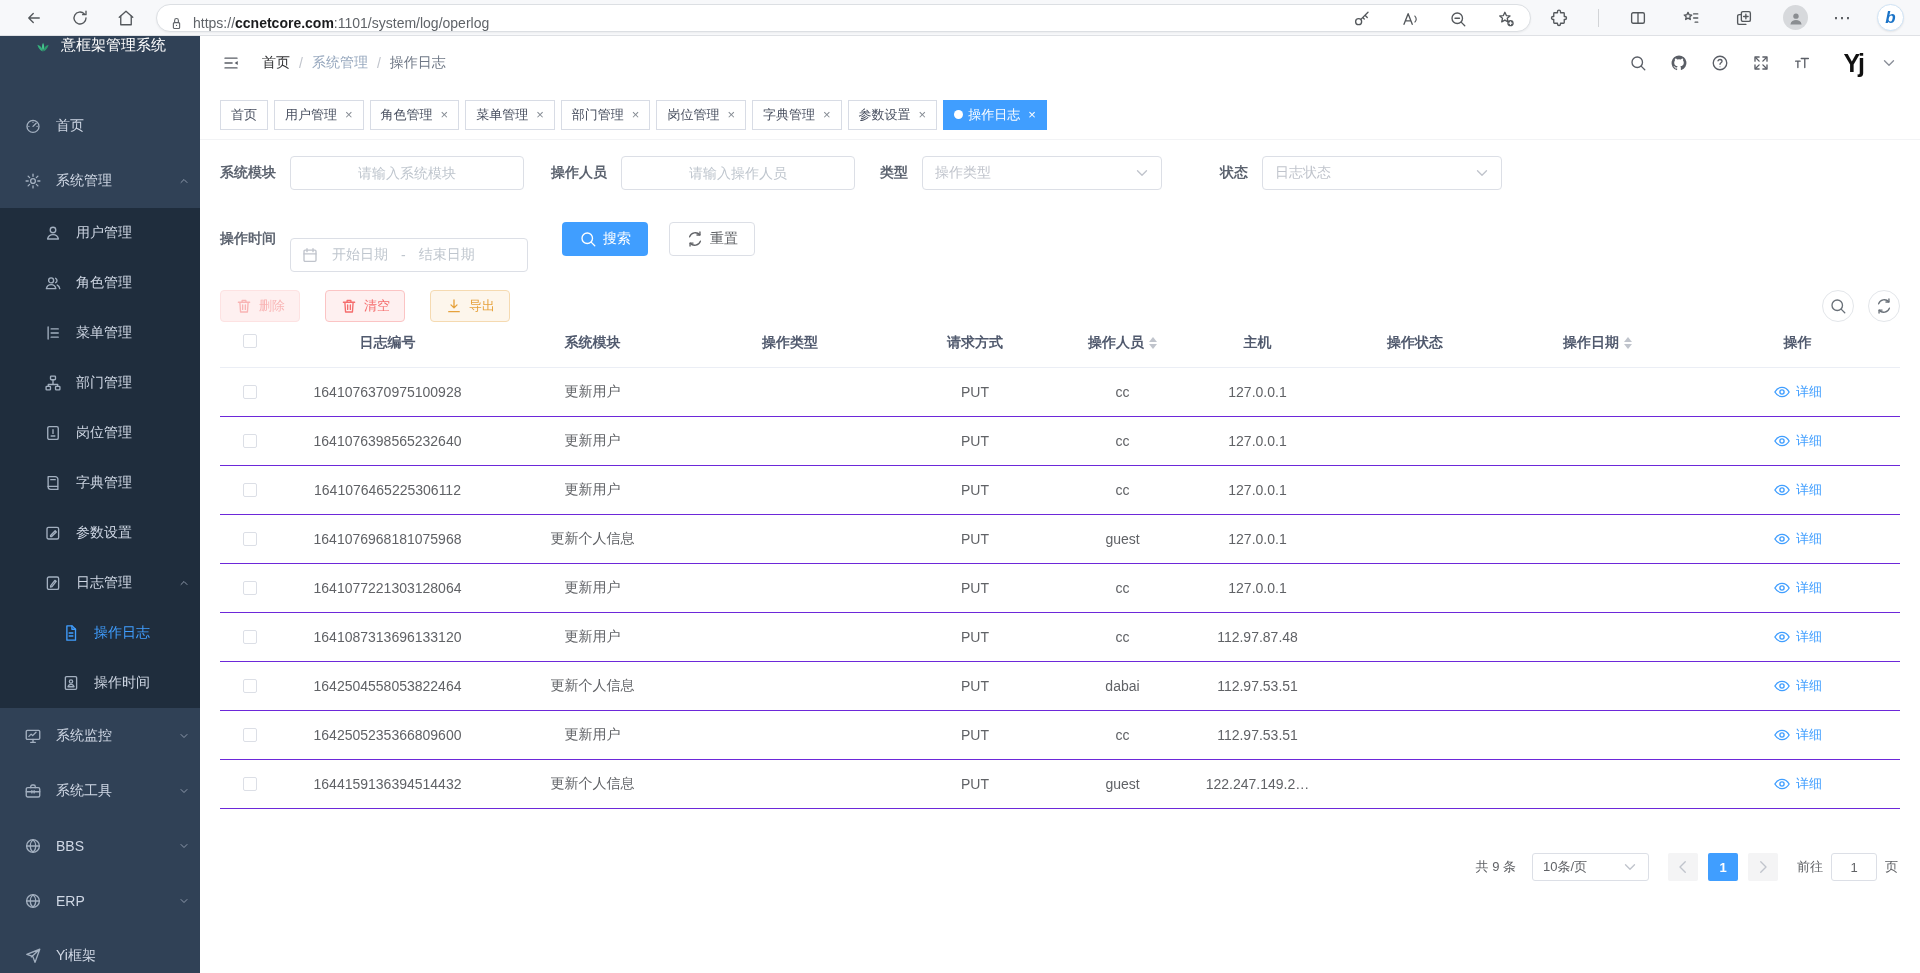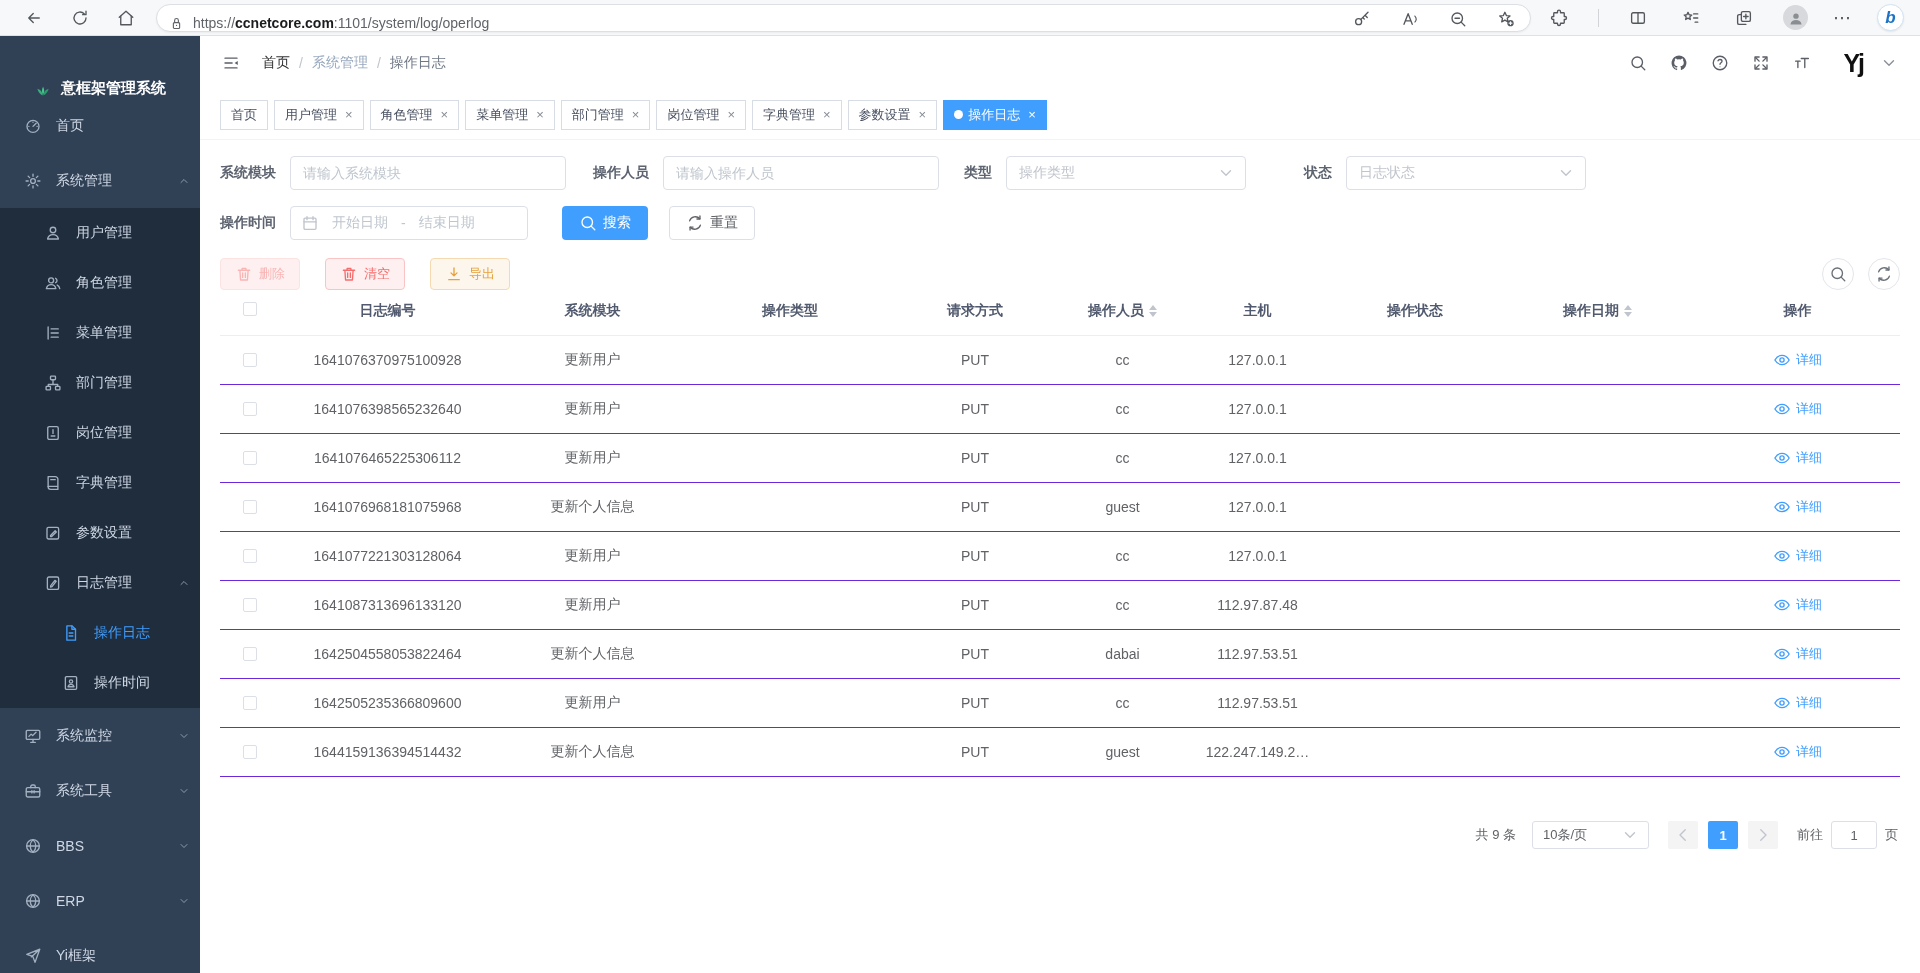--- a/index.html
+++ b/index.html
@@ -23,21 +23,21 @@
   .addr-right svg{width:17px;height:17px;}
   .chrome-right{display:flex;align-items:center;gap:25px;color:#54585c;padding-right:4px;}
   .vsep{width:1px;height:18px;background:#d2d4d7;}
   .avatar{width:25px;height:25px;border-radius:50%;background:#d7d9dc;display:inline-flex;align-items:center;justify-content:center;overflow:hidden;cursor:pointer;}
   .avatar svg{width:21px;height:21px;}
   .dots{font-size:18px;color:#54585c;letter-spacing:1px;cursor:pointer;line-height:1;}
   .bing{width:27px;height:27px;border-radius:50%;background:#fff;border:1px solid #cfe3f5;display:inline-flex;align-items:center;justify-content:center;cursor:pointer;font-weight:700;font-style:italic;font-size:17px;color:#1a73c7;box-shadow:0 1px 2px rgba(0,0,0,.08);}
 
   
   .sidebar{position:absolute;left:0;top:36px;bottom:0;width:200px;background:#304156;overflow:hidden;z-index:2;}
-  .logo{height:62px;display:flex;align-items:flex-end;justify-content:center;gap:9px;color:#fff;font-size:15px;font-weight:700;cursor:pointer;}
+  .logo{height:62px;display:flex;align-items:flex-start;justify-content:center;gap:9px;color:#fff;font-size:15px;font-weight:400;cursor:pointer;}
   .logo svg{width:26px;height:26px;}
   .side-item{position:relative;display:flex;align-items:center;color:#cfd7e4;font-size:14px;cursor:pointer;}
   .side-item[data-level="1"]{height:55px;padding-left:24px;background:#304156;}
   .side-item[data-level="2"]{height:50px;padding-left:44px;background:#1f2d3d;}
   .side-item[data-level="3"]{height:50px;padding-left:62px;background:#1f2d3d;}
   .s-ico{margin-right:14px;color:#a3b0c0;}
   .s-ico svg{width:17px;height:17px;}
   .s-arrow{position:absolute;right:10px;color:#96a2b3;}
   .s-arrow svg{width:12px;height:12px;}
   .side-item.active{color:#409eff;}
@@ -63,26 +63,26 @@
   .tag-dot{width:9px;height:9px;border-radius:50%;background:#fff;display:inline-block;}
   .tag-close{font-style:normal;font-size:13px;color:#858b93;margin-left:3px;line-height:1;}
   .tag.active{background:#409eff;border-color:#409eff;color:#fff;}
   .tag.active .tag-close{color:#fff;}
 
   .content{padding:8px 20px 0;}
   .filter-row{display:flex;align-items:center;margin-top:8px;}
   .filter-row + .filter-row{margin-top:16px;}
   .f-item{display:flex;align-items:center;}
   .f-item > label{font-size:14px;font-weight:700;color:#5d6470;margin-right:14px;white-space:nowrap;}
-  .f-input{width:276px;height:34px;border:1px solid #dcdfe6;border-radius:4px;padding:0 12px;font-size:14px;color:#606266;outline:none;background:#fff;}
+  .f-input{width:234px;height:34px;border:1px solid #dcdfe6;border-radius:4px;padding:0 12px;font-size:14px;color:#606266;outline:none;background:#fff;text-align:center;}
   .f-input::placeholder{color:#bfc6ce;}
   .sel{width:240px;height:34px;border:1px solid #dcdfe6;border-radius:4px;display:flex;align-items:center;justify-content:space-between;padding:0 10px 0 12px;font-size:14px;color:#c0c4cc;cursor:pointer;background:#fff;}
   .sel svg{width:13px;height:13px;color:#c0c4cc;}
   .ml27{margin-left:27px;} .ml60{margin-left:25px;} .ml58{margin-left:58px;}
-  .date-range{width:238px;height:34px;border:1px solid #dcdfe6;border-radius:4px;display:flex;align-items:center;padding:0 10px;font-size:14px;color:#bfc6ce;gap:13px;background:#fff;cursor:text;}
+  .date-range{width:238px;height:34px;border:1px solid #dcdfe6;border-radius:4px;display:flex;align-items:center;padding:0 10px;font-size:14px;color:#bfc6ce;gap:13px;background:#fff;cursor:text;margin-top:32px;}
   .date-range svg{width:15px;height:15px;color:#c0c4cc;}
   .btn{height:34px;display:inline-flex;align-items:center;gap:6px;padding:0 16px;font-size:14px;border-radius:4px;border:1px solid transparent;cursor:pointer;background:#fff;}
   .btn svg{width:14px;height:14px;}
   .btn.primary{background:#409eff;color:#fff;margin-left:34px;}
   .btn.plainb{border-color:#dcdfe6;color:#606266;margin-left:21px;}
   .toolbar{display:flex;align-items:center;margin-top:18px;}
   .btn.sm{height:32px;padding:0 14px;font-size:13px;}
   .btn.danger{background:#fef0f0;border-color:#fbc4c4;color:#f56c6c;margin-right:25px;}
   .btn.danger.disabled{border-color:#fde2e2;color:#f9b4b4;cursor:not-allowed;}
   .btn.warning{background:#fdf6ec;border-color:#f5dab1;color:#e6a23c;}

